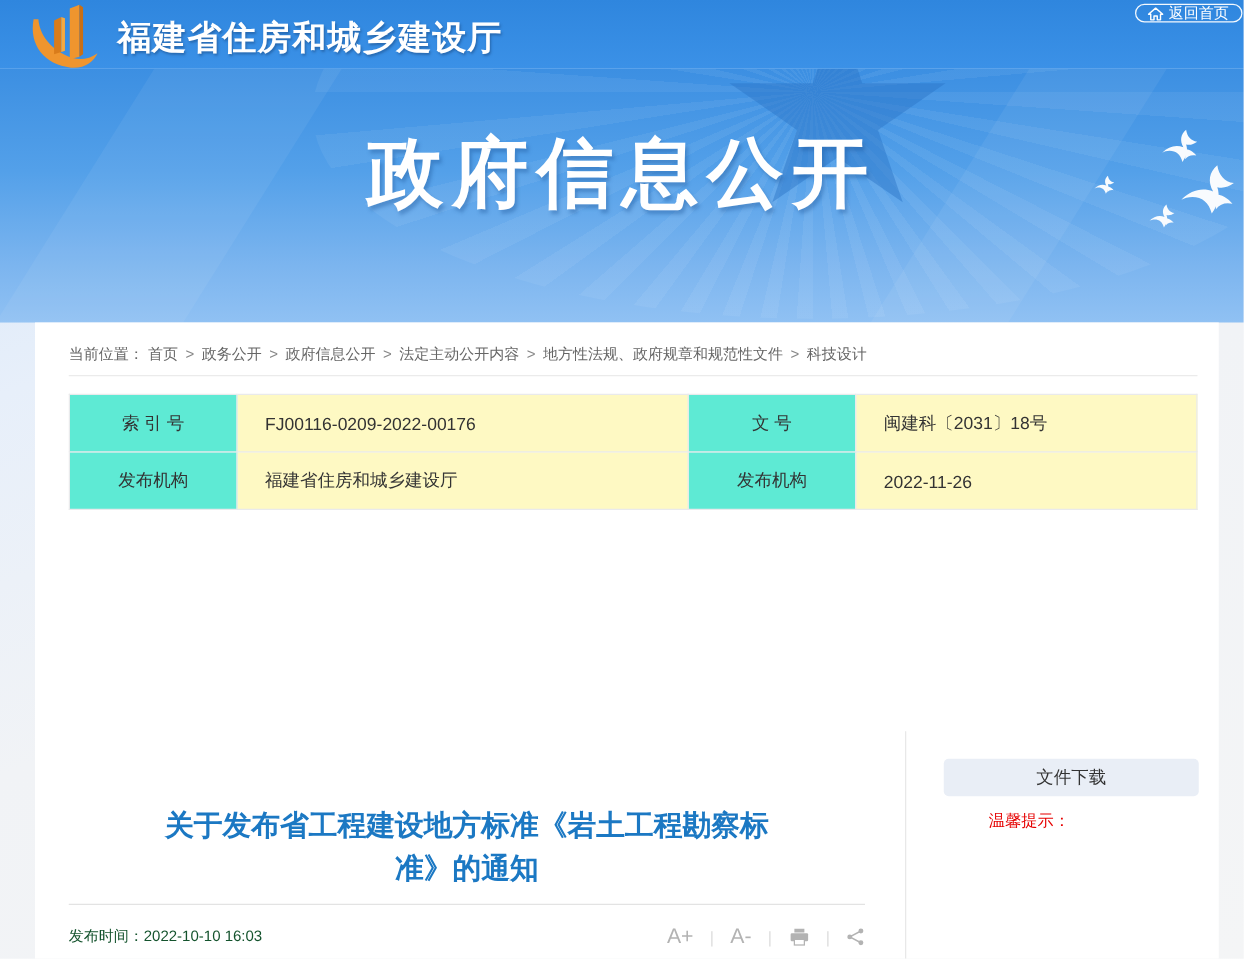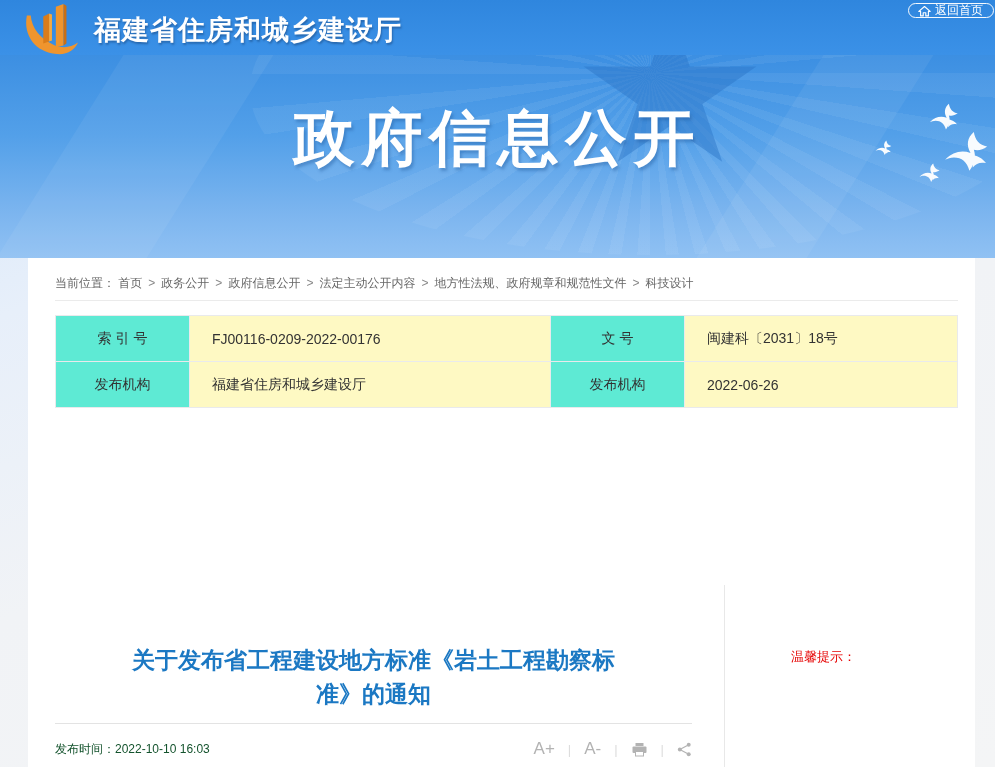--- a/index.html
+++ b/index.html
@@ -139,21 +139,21 @@
         <tr>
           <td class="label">索 引 号</td>
           <td class="value">FJ00116-0209-2022-00176</td>
           <td class="label">文 号</td>
           <td class="value">闽建科〔2031〕18号</td>
         </tr>
         <tr>
           <td class="label">发布机构</td>
           <td class="value">福建省住房和城乡建设厅</td>
           <td class="label">发布机构</td>
-          <td class="value">2022-06-26</td>
+          <td class="value">2022-11-26</td>
         </tr>
       </tbody>
   </table>
 
   <div class="article-title">
     <span class="inner">关于发布省工程建设地方标准《岩土工程勘察标准》的通知</span>
   </div>
 
   <div class="rule-meta"></div>
 
@@ -176,18 +176,19 @@
         <circle cx="12.5" cy="3" r="2.1" fill="#b3b3b3"></circle>
         <circle cx="3" cy="8" r="2.1" fill="#b3b3b3"></circle>
         <circle cx="12.5" cy="13" r="2.1" fill="#b3b3b3"></circle>
         <path d="M3 8 L12.5 3 M3 8 L12.5 13" stroke="#b3b3b3" stroke-width="1.3" fill="none"></path>
       </svg>
     </div>
   </div>
 
   <div class="v-divider"></div>
 
+  <button class="download-btn">文件下载</button>
 
   <div class="tip">
     <div class="tip-title">温馨提示：</div>
   </div>
 
 </div>
 
 </body></html>

